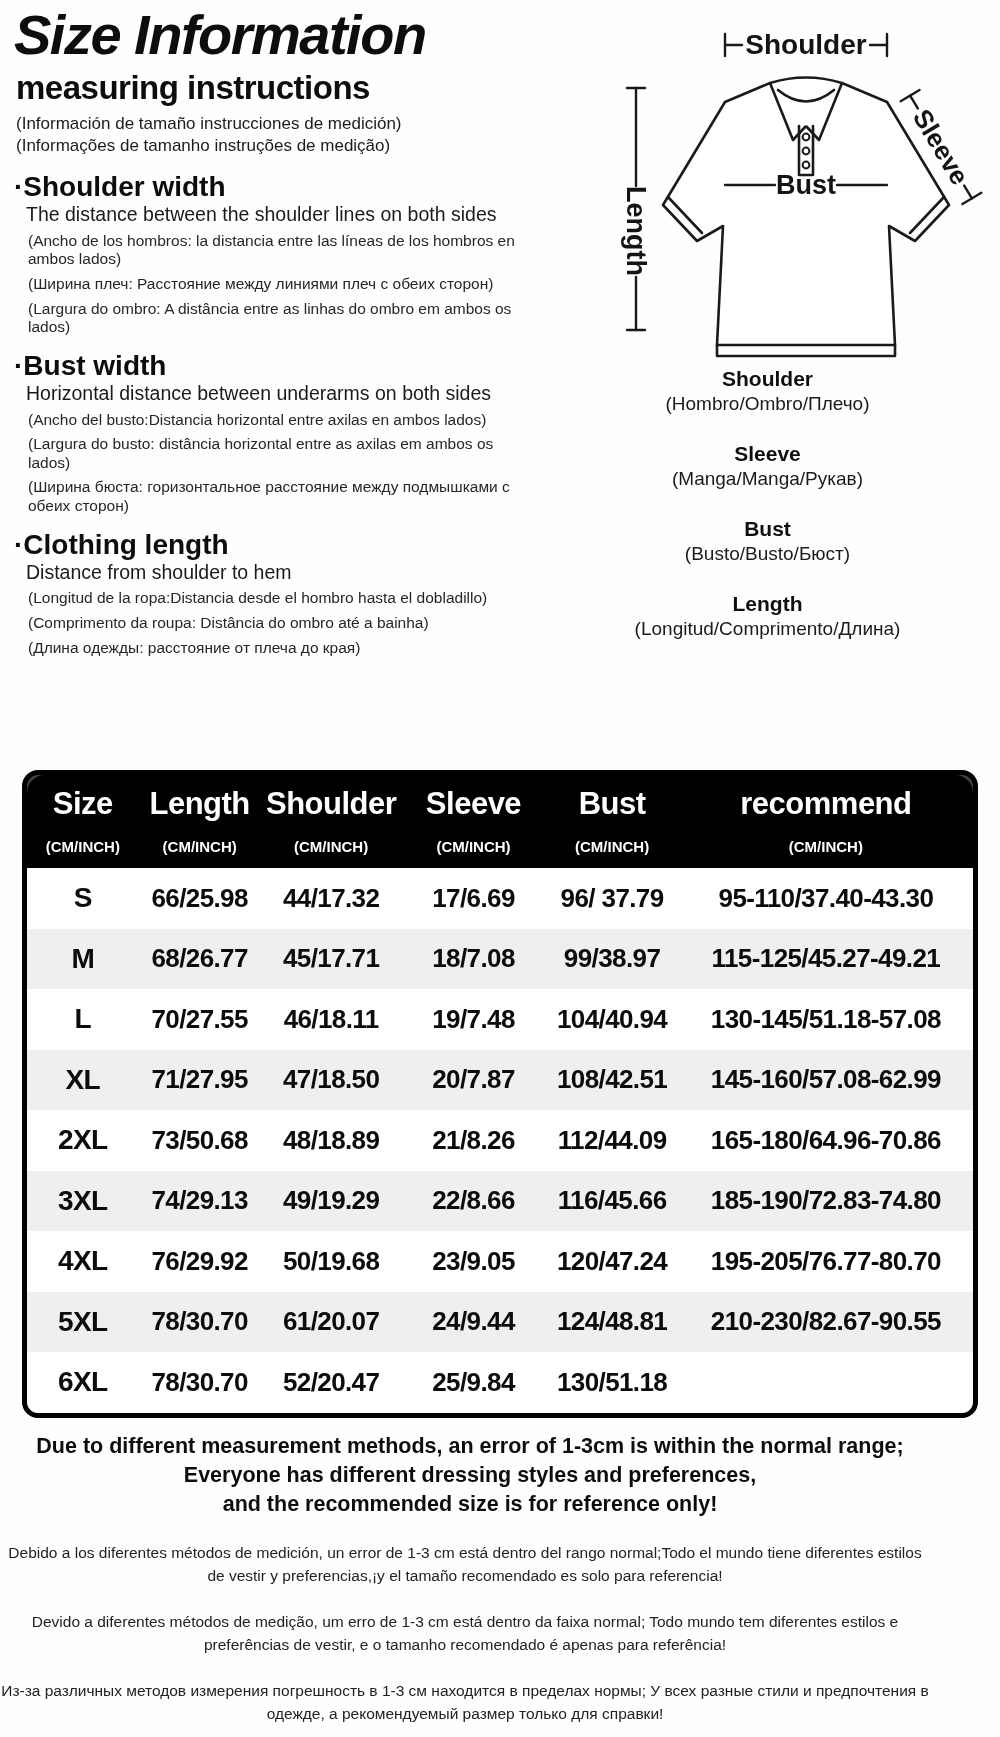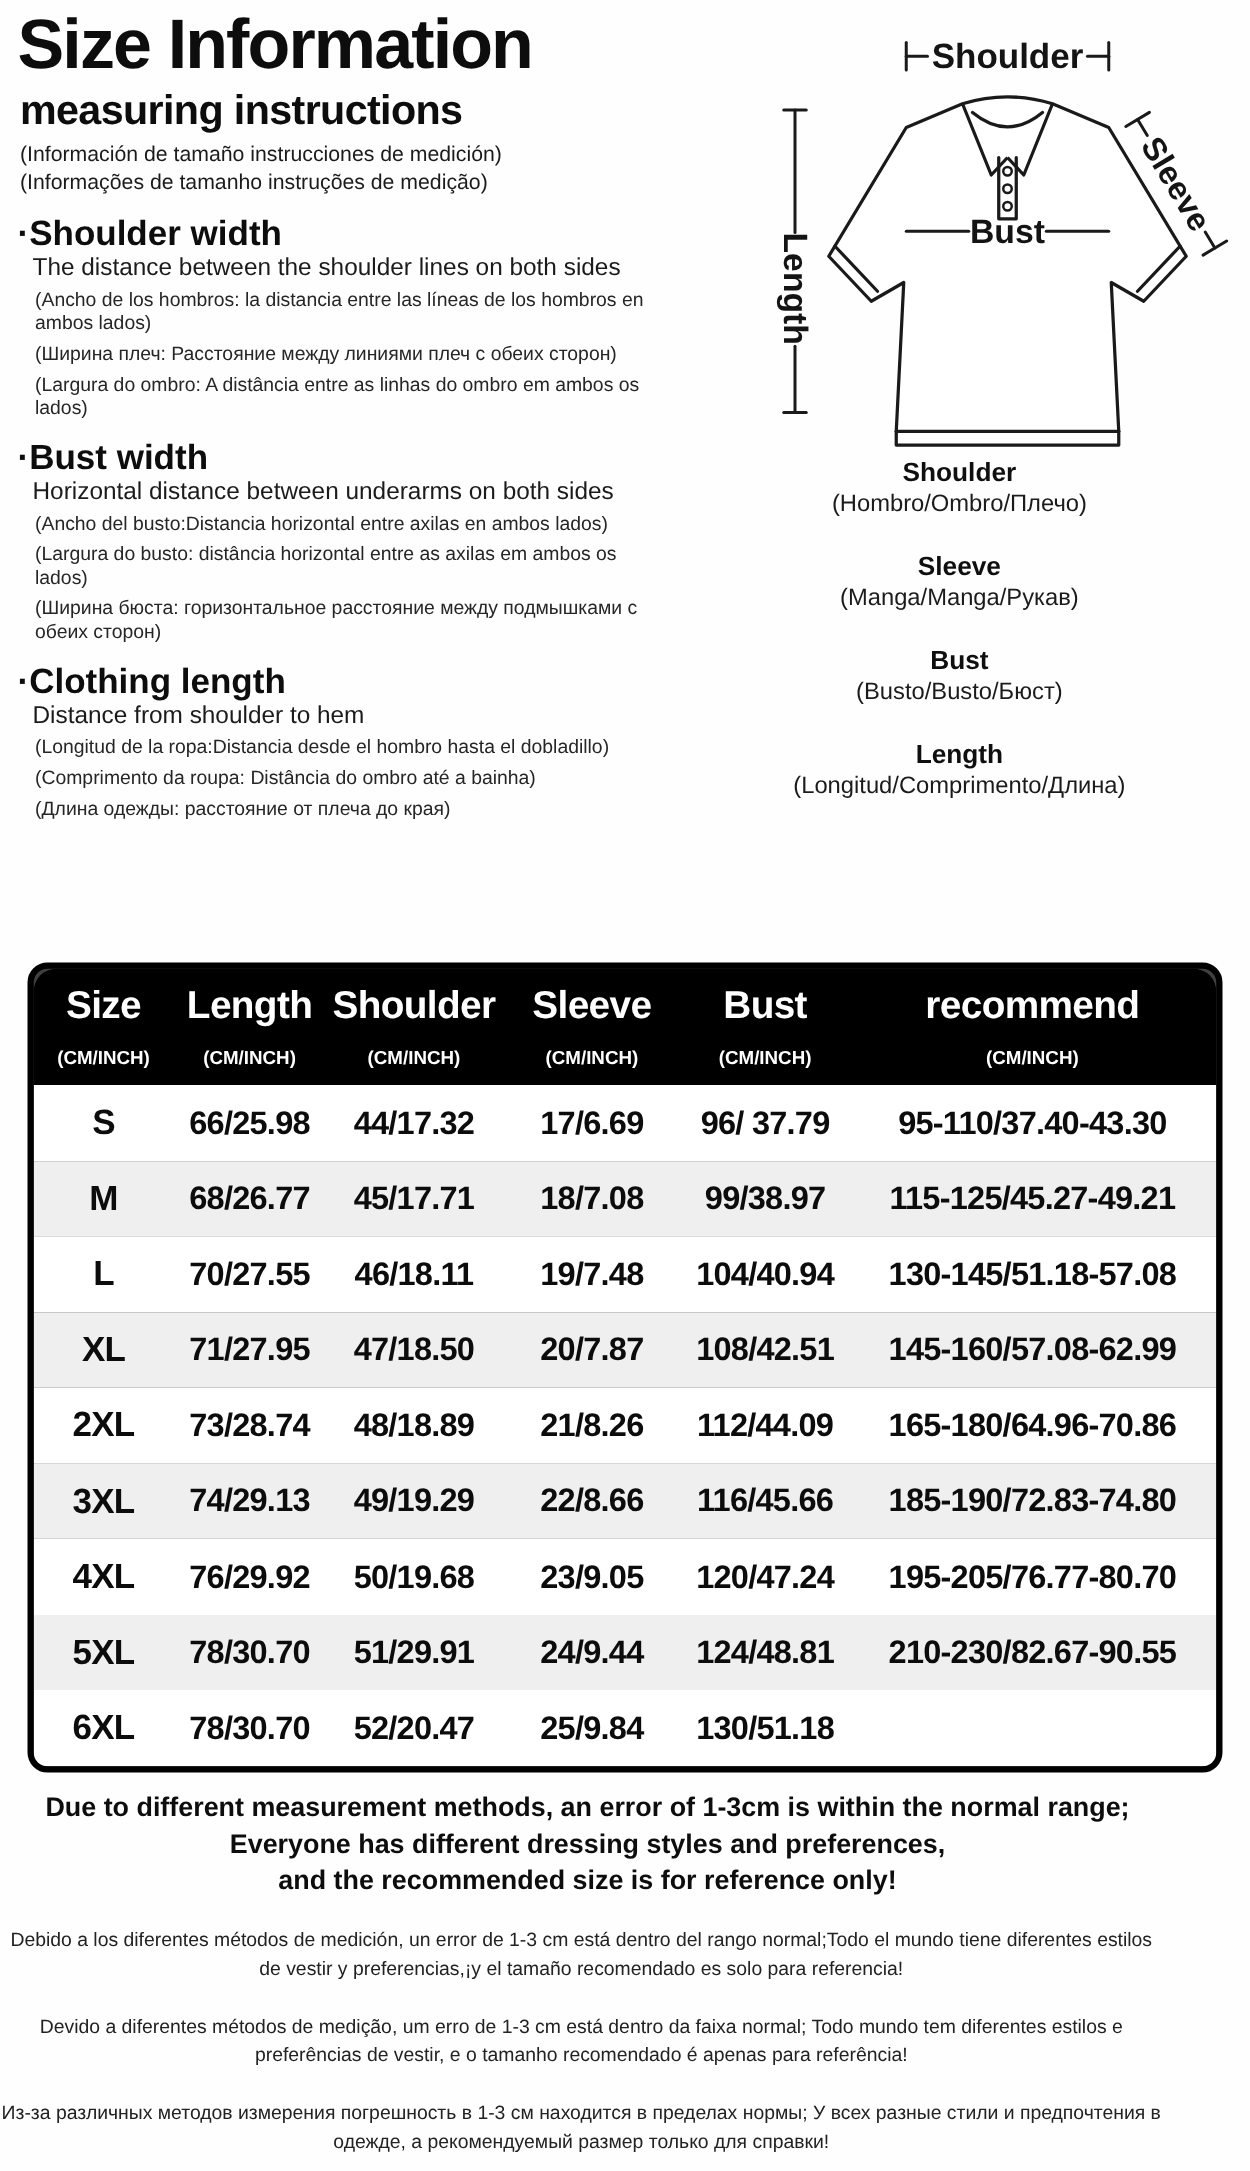--- a/index.html
+++ b/index.html
@@ -6,21 +6,21 @@
   body {
     width:1000px; height:1737px;
     background:#ffffff;
     font-family:"Liberation Sans", sans-serif;
     color:#161616;
   }
   .page { position:relative; width:1000px; height:1737px; overflow:hidden; background:#fefefe; }
 
   
   .intro { position:absolute; left:14px; top:2px; width:535px; }
-  .title { font-size:56px; font-weight:800; letter-spacing:-1.5px; line-height:1.18; margin:0; color:#0d0d0d; }
+  .title { font-size:56px; font-weight:800; letter-spacing:-1.5px; line-height:1.18; margin:0; color:#0d0d0d;font-style:italic; }
   .subtitle { font-size:33px; font-weight:800; letter-spacing:-0.5px; line-height:1.05; margin:3px 0 7px 2px; color:#0d0d0d; }
   .intro-tr { font-size:17px; line-height:1.33; margin:0 0 0 2px; color:#1b1b1b; }
 
   .section { margin-top:14px; }
   .section-title { font-size:28px; font-weight:800; line-height:1.05; margin:0 0 2px 0; color:#0d0d0d; }
   .section-desc { font-size:19.5px; line-height:1.15; margin:0 0 6px 12px; color:#1b1b1b; }
   .section-tr { font-size:15.5px; line-height:1.2; margin:0 0 6px 14px; max-width:505px; color:#262626; }
 
   
   .diagram { position:absolute; left:545px; top:0; width:445px; height:358px; }
@@ -216,21 +216,21 @@
     <div class="tr-row cols alt">
       <div class="td size-col">XL</div>
       <div class="td">71/27.95</div>
       <div class="td">47/18.50</div>
       <div class="td">20/7.87</div>
       <div class="td">108/42.51</div>
       <div class="td">145-160/57.08-62.99</div>
     </div>
     <div class="tr-row cols">
       <div class="td size-col">2XL</div>
-      <div class="td">73/28.74</div>
+      <div class="td">73/50.68</div>
       <div class="td">48/18.89</div>
       <div class="td">21/8.26</div>
       <div class="td">112/44.09</div>
       <div class="td">165-180/64.96-70.86</div>
     </div>
     <div class="tr-row cols alt">
       <div class="td size-col">3XL</div>
       <div class="td">74/29.13</div>
       <div class="td">49/19.29</div>
       <div class="td">22/8.66</div>
@@ -241,21 +241,21 @@
       <div class="td size-col">4XL</div>
       <div class="td">76/29.92</div>
       <div class="td">50/19.68</div>
       <div class="td">23/9.05</div>
       <div class="td">120/47.24</div>
       <div class="td">195-205/76.77-80.70</div>
     </div>
     <div class="tr-row cols alt">
       <div class="td size-col">5XL</div>
       <div class="td">78/30.70</div>
-      <div class="td">51/29.91</div>
+      <div class="td">61/20.07</div>
       <div class="td">24/9.44</div>
       <div class="td">124/48.81</div>
       <div class="td">210-230/82.67-90.55</div>
     </div>
     <div class="tr-row cols">
       <div class="td size-col">6XL</div>
       <div class="td">78/30.70</div>
       <div class="td">52/20.47</div>
       <div class="td">25/9.84</div>
       <div class="td">130/51.18</div>

